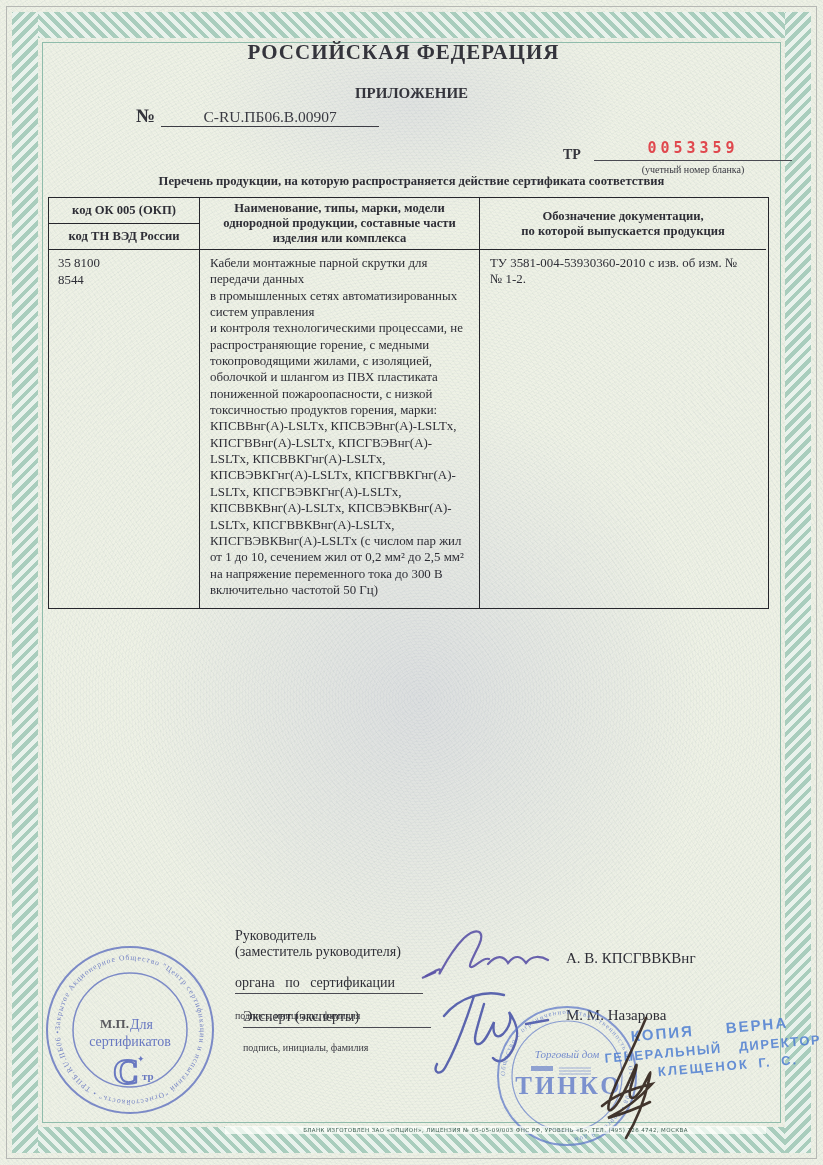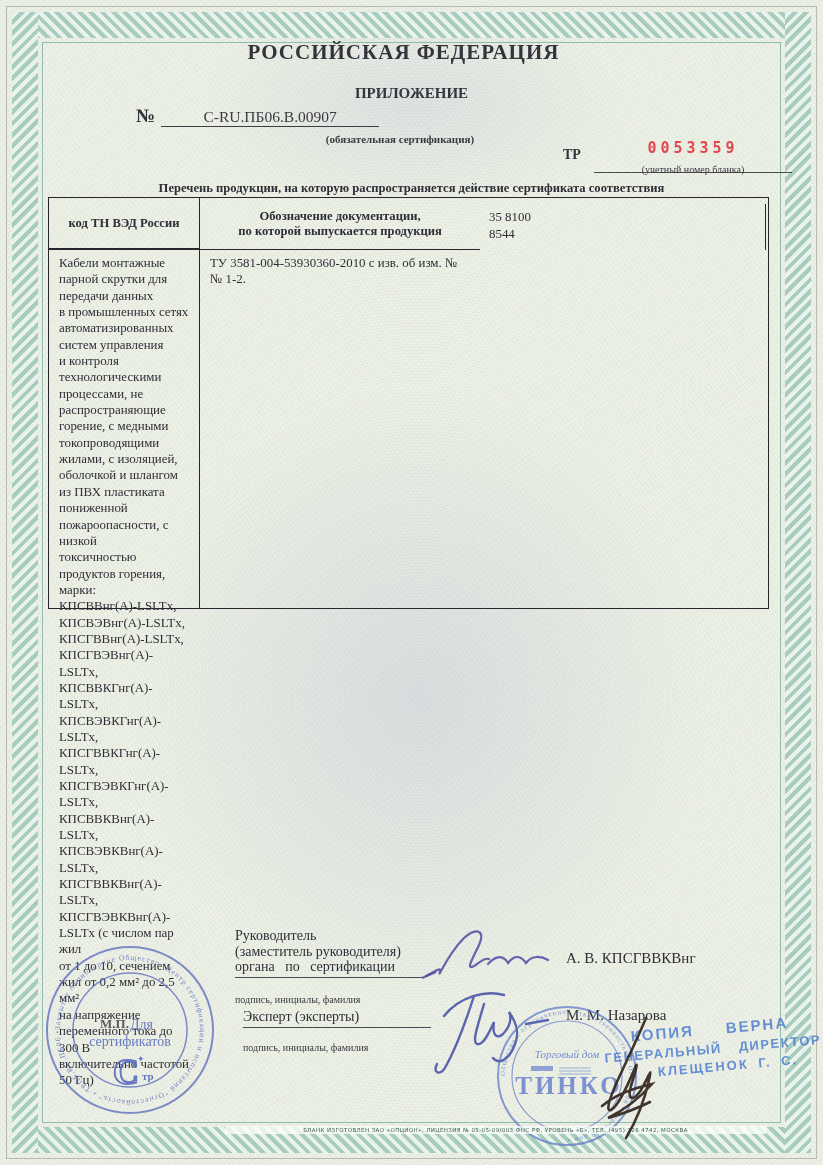--- a/index.html
+++ b/index.html
@@ -28,42 +28,42 @@
     letter-spacing:1px;color:#34343c;}
   .t-appendix{left:0;right:0;top:85px;text-align:center;font-size:15px;font-weight:bold;color:#34343c;}
   .cert-line{left:122px;top:105px;display:flex;align-items:flex-end;color:#34343c;}
   .cert-line .lbl{font-size:19px;font-weight:bold;white-space:nowrap;}
   .cert-line .nosign{font-size:19px;font-weight:bold;margin-left:14px;}
   .cert-num-box{width:218px;margin-left:6px;border-bottom:1.6px solid #3c3c44;text-align:center;
     font-size:15.5px;padding-bottom:0;color:#3a3a42;}
   .t-oblig{left:150px;top:133px;width:500px;text-align:center;font-size:11px;font-weight:bold;color:#3a3a42;}
   .tr-lbl{left:563px;top:147px;font-size:14px;font-weight:bold;color:#34343c;}
   .blank-box{left:594px;top:139px;width:198px;border-bottom:1.6px solid #4a4a52;text-align:center;
-    padding-bottom:15px;}
+    padding-bottom:3px;}
   .blank-num{font-family:"DejaVu Sans Mono",monospace;font-size:15px;font-weight:bold;
     letter-spacing:4px;color:#e0484e;}
   .blank-cap{left:594px;top:164px;width:198px;text-align:center;font-size:10px;color:#3a3a42;}
-  .t-list-cap{left:0;right:0;top:181px;text-align:center;font-size:12.6px;font-weight:bold;color:#2e2e36;}
+  .t-list-cap{left:0;right:0;top:174px;text-align:center;font-size:12.6px;font-weight:bold;color:#2e2e36;}
   
   .ptable{position:absolute;left:48px;top:197px;width:719px;border:1.6px solid #26262c;
     display:grid;grid-template-columns:151px 280px 286px;grid-template-rows:52px 358px;
     color:#2e2e36;}
   .cell{border-right:1.4px solid #26262c;border-bottom:1.4px solid #26262c;}
   .cell.last-col{border-right:none;}
   .cell.last-row{border-bottom:none;}
   .hdr{font-size:12.6px;font-weight:bold;text-align:center;}
   .col1h{display:flex;flex-direction:column;}
   .col1h>div{flex:1;display:flex;align-items:center;justify-content:center;}
   .col1h>div:first-child{border-bottom:1.4px solid #26262c;}
   .hmid{display:flex;align-items:center;justify-content:center;white-space:pre-line;line-height:15px;}
   .bodycell{font-size:12.9px;line-height:16.35px;white-space:pre-line;padding:5px 8px 4px 10px;}
-  .codecell{padding:5px 22px 4px 9px;font-size:12.9px;line-height:17px;white-space:pre-line;margin-top:6px;}
+  .codecell{padding:5px 22px 4px 9px;font-size:12.9px;line-height:17px;white-space:pre-line;}
   
   .role{left:235px;top:928px;font-size:14px;line-height:15.6px;color:#2e2e36;}
-  .role .l3{word-spacing:7px;}
+  .role .l3{word-spacing:7px;margin-top:16px;}
   .rule{height:0;border-bottom:1.2px solid #4a4a52;width:188px;margin-top:2px;}
   .smallcap{font-size:10px;color:#3a3a42;margin-top:14px;}
   .expert{left:243px;top:1009px;font-size:14px;color:#2e2e36;}
   .name1{left:566px;top:950px;font-size:15px;color:#2e2e36;}
   .name2{left:566px;top:1007px;font-size:15px;color:#2e2e36;}
   
   .stamp{opacity:.9;}
   .copy-stamp{left:604px;top:1020px;width:226px;transform:rotate(-5deg);
     font-family:"Liberation Sans",sans-serif;font-weight:bold;color:#4e7ed2;opacity:.85;}
   .copy-stamp .c1{font-size:15px;letter-spacing:2px;word-spacing:26px;margin-left:28px;}
@@ -85,32 +85,35 @@
   <div class="band alt band-left"></div>
   <div class="band alt band-right"></div>
   <div class="band-inner-line"></div>
 
   <div class="abs t-country">РОССИЙСКАЯ ФЕДЕРАЦИЯ</div>
   <div class="abs t-appendix">ПРИЛОЖЕНИЕ</div>
   <div class="abs cert-line">
     <span class="nosign">№</span>
     <span class="cert-num-box">C-RU.ПБ06.В.00907</span>
   </div>
-  <div class="abs t-oblig">(обязательная сертификация)</div>
   <div class="abs tr-lbl">ТР</div>
   <div class="abs blank-box">
     <span class="blank-num">0053359</span>
   </div>
   <div class="abs blank-cap">(учетный номер бланка)</div>
   <div class="abs t-list-cap">Перечень продукции, на которую распространяется действие сертификата соответствия</div>
 
   <div class="ptable">
     <div class="cell hdr col1h">
+      <div>код ОК 005 (ОКП)</div>
       <div>код ТН ВЭД России</div>
     </div>
+    <div class="cell hdr hmid">Наименование, типы, марки, модели
+однородной продукции, составные части
+изделия или комплекса</div>
     <div class="cell hdr hmid last-col">Обозначение документации,
 по которой выпускается продукция</div>
     <div class="cell codecell last-row">35 8100
 8544</div>
     <div class="cell bodycell last-row">Кабели монтажные парной скрутки для
 передачи данных
 в промышленных сетях автоматизированных
 систем управления
 и контроля технологическими процессами, не
 распространяющие горение, с медными

